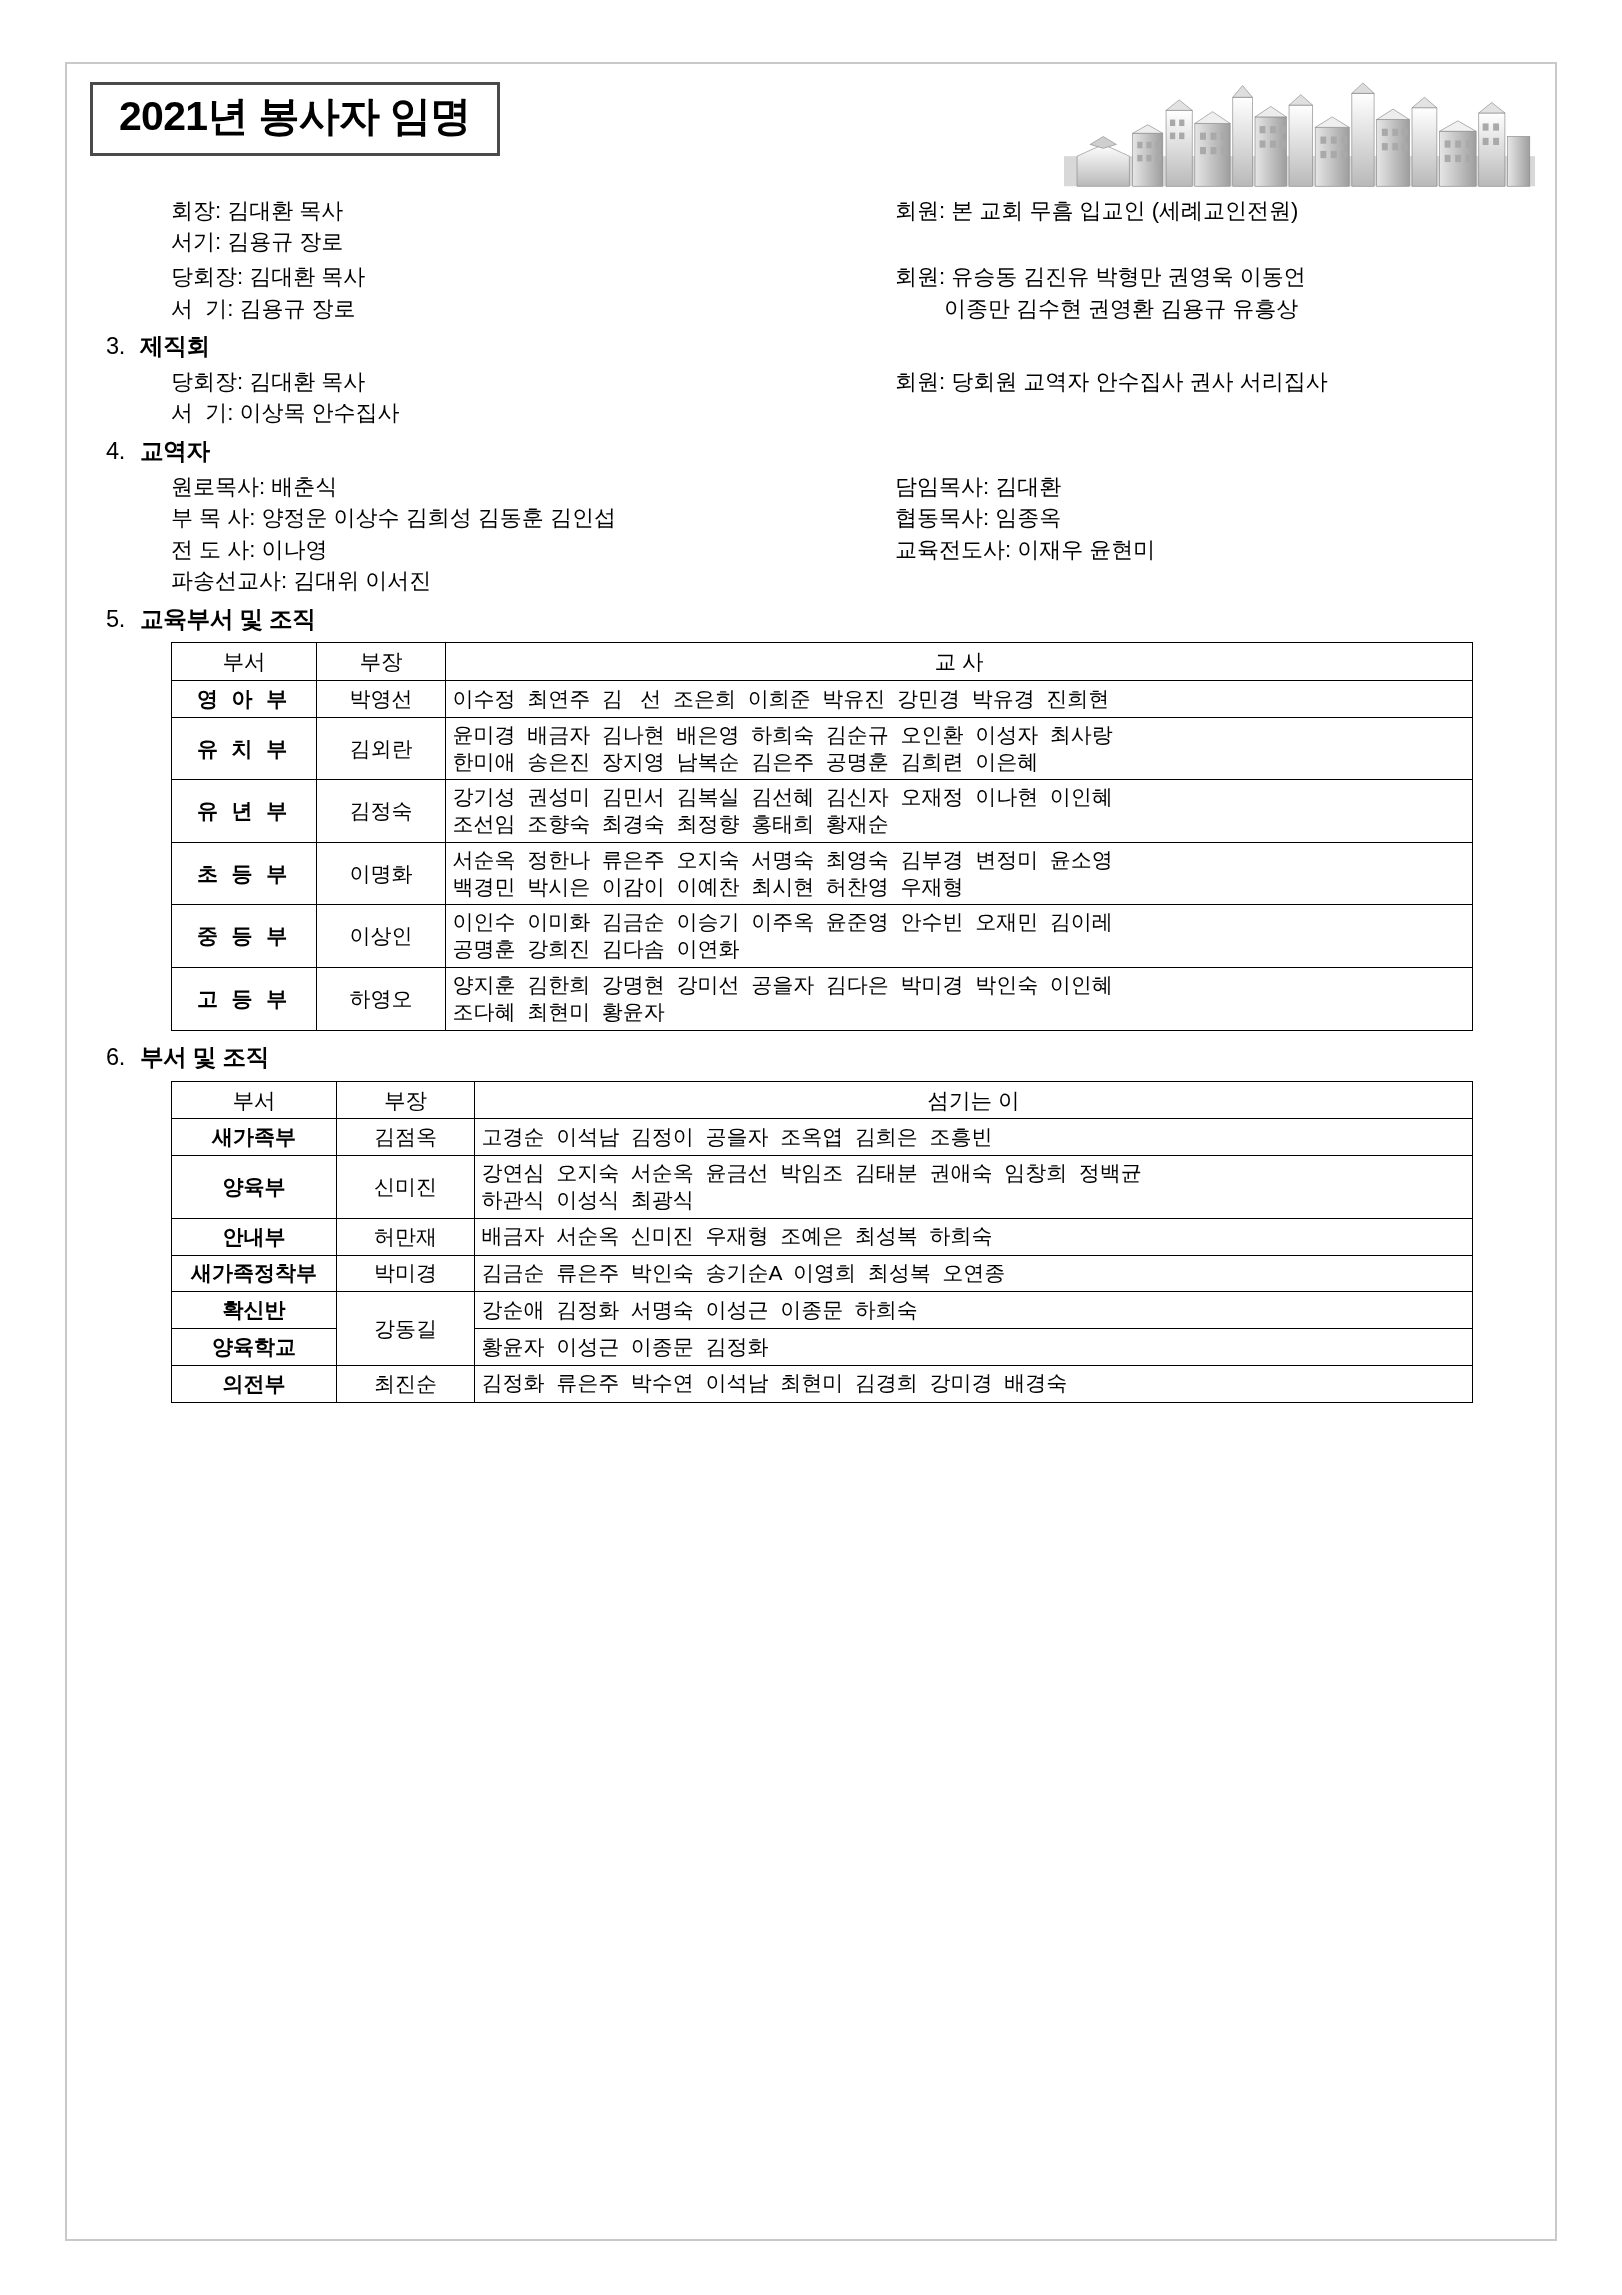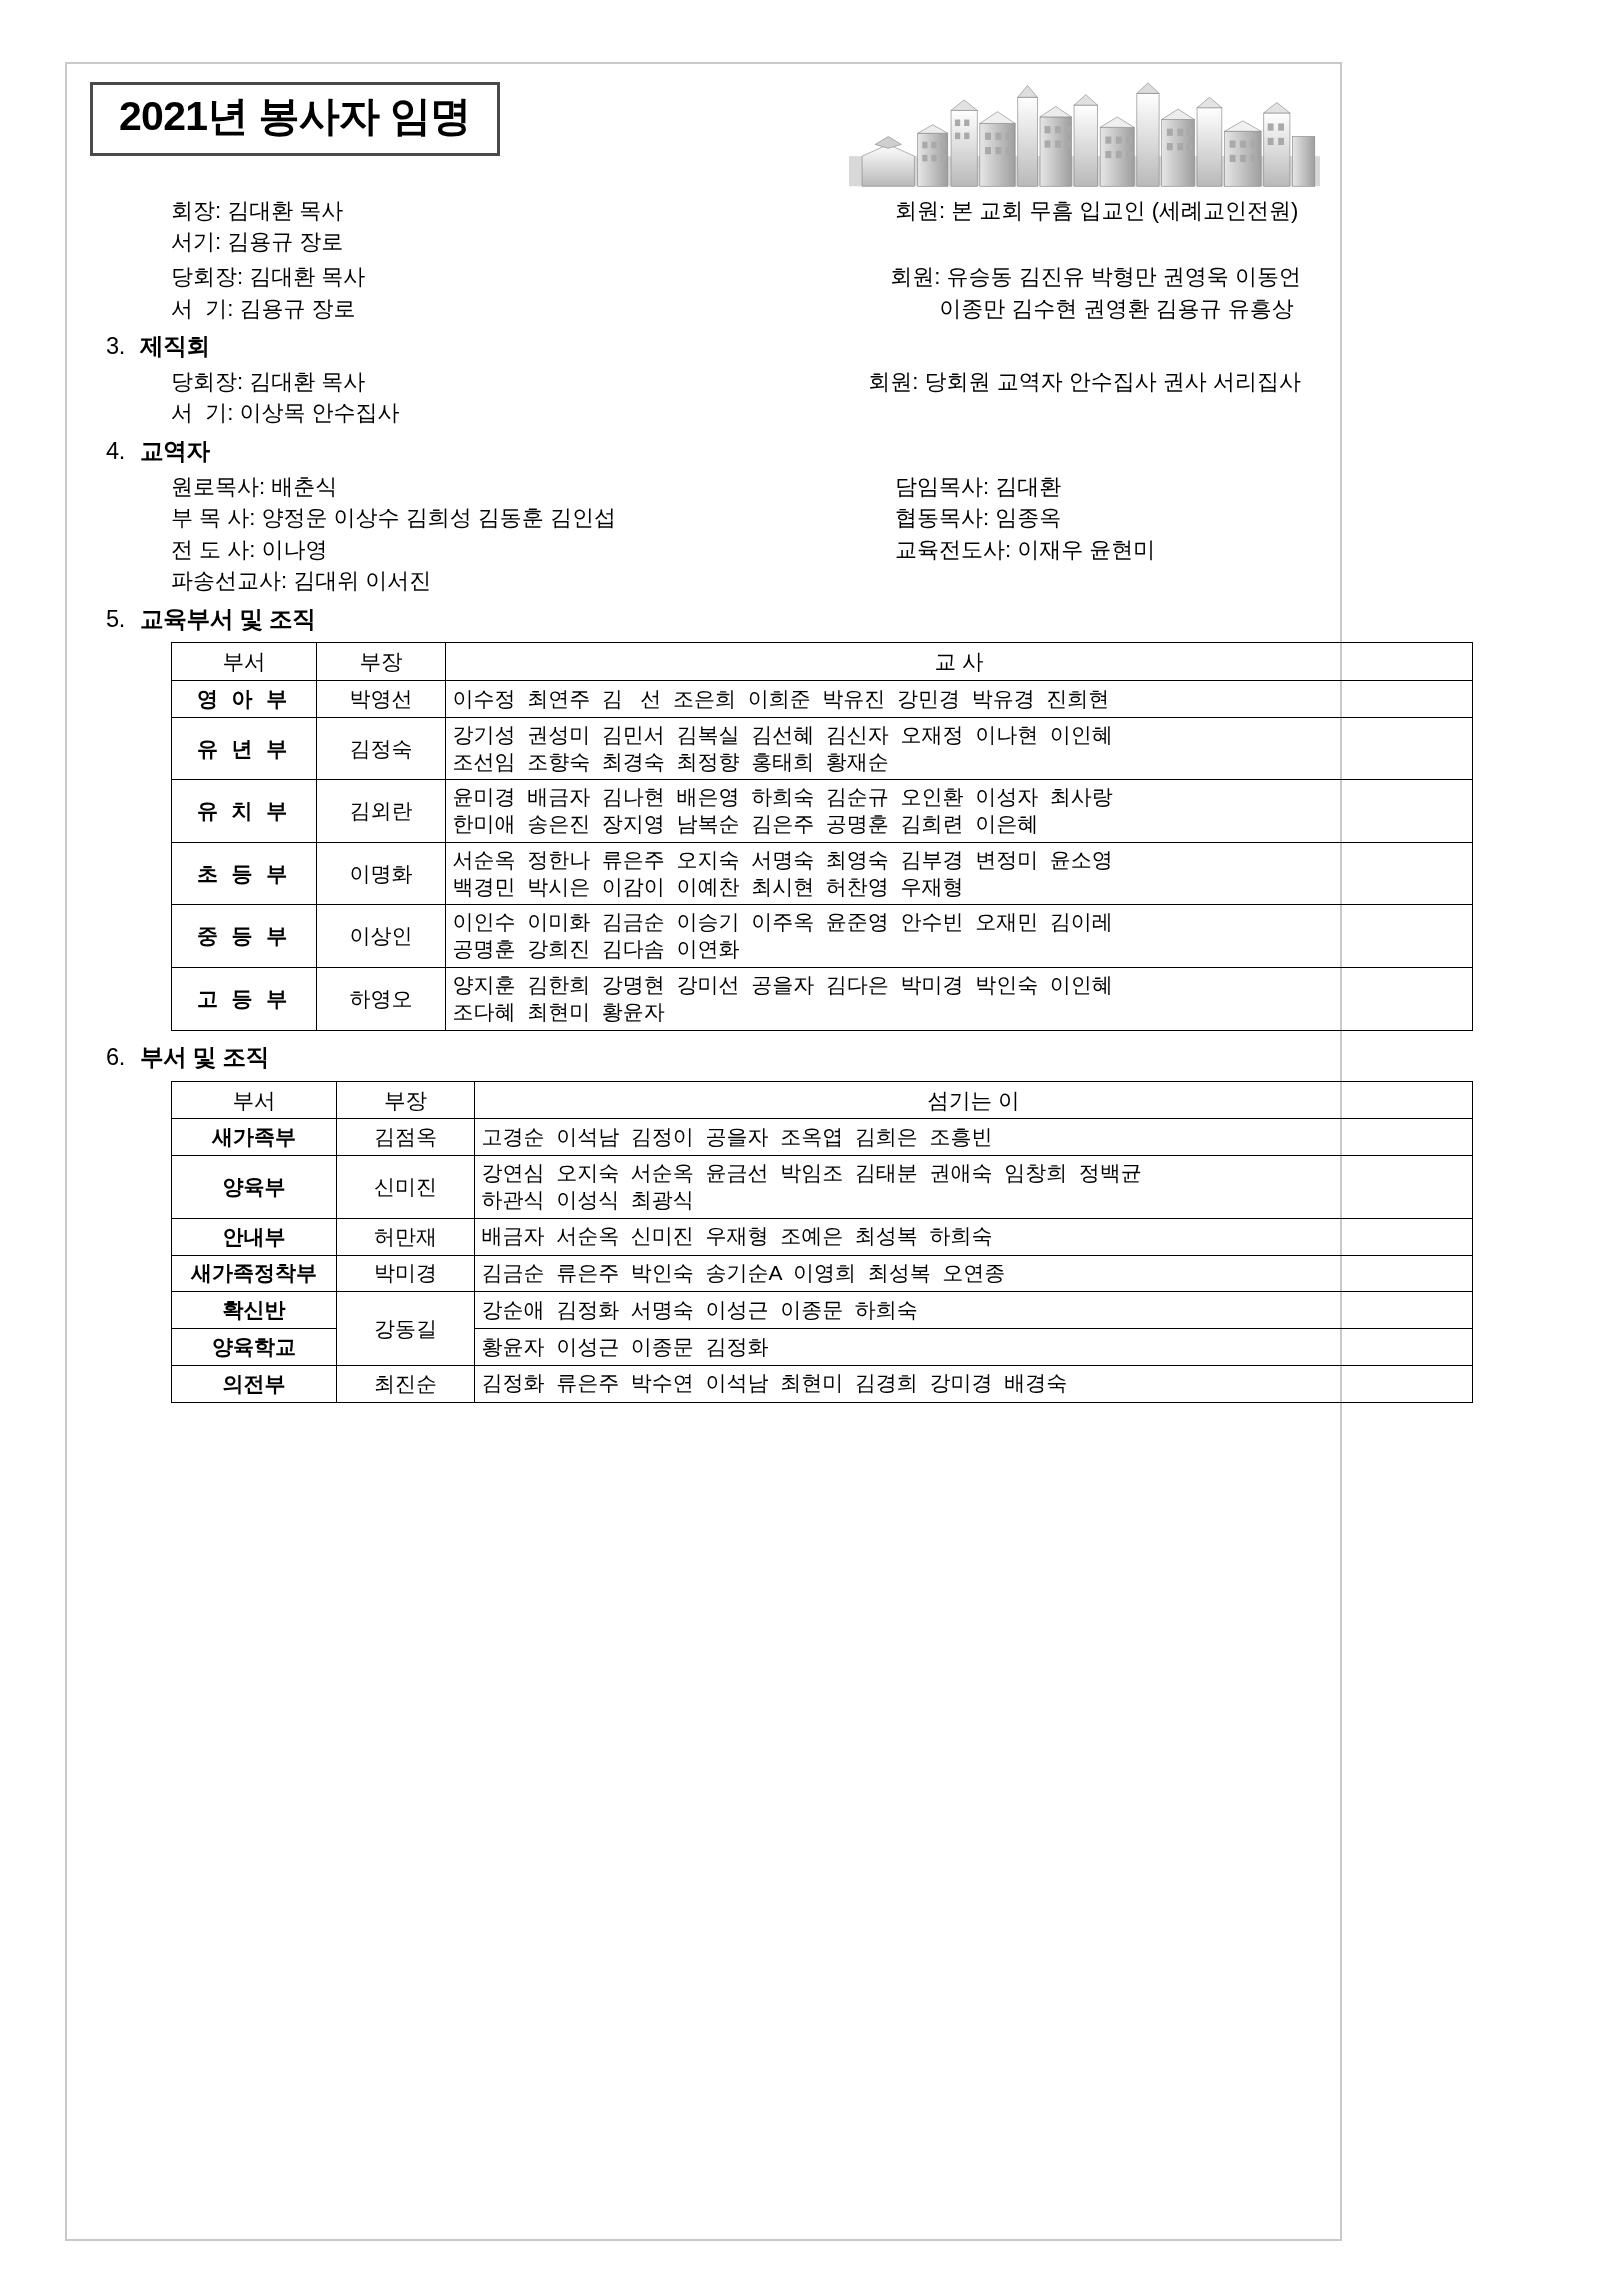--- a/index.html
+++ b/index.html
@@ -15,21 +15,21 @@
     width: 1623px;
     height: 2295px;
     box-sizing: border-box;
     background: #ffffff;
     position: relative;
     padding: 62px 65px 39px 65px;
   }
   .sheet {
     border: 2px solid #c9c9c9;
     box-sizing: border-box;
-    width: 1277px;
+    width: 1492px;
     min-height: 2179px;
     position: relative;
     padding: 0 0 26px 0;
     background: #fff;
   }
   
   .title-row {
     position: relative;
     height: 131px;
   }
@@ -313,33 +313,33 @@
           </thead>
           <tbody>
             <tr>
               <td class="dept">영 아 부</td>
               <td class="head">박영선</td>
               <td class="members">
                 <span class="ml">이수정  최연주  김   선  조은희  이희준  박유진  강민경  박유경  진희현</span>
               </td>
             </tr>
             <tr>
+              <td class="dept">유 치 부</td>
+              <td class="head">김외란</td>
+              <td class="members">
+                <span class="ml">윤미경  배금자  김나현  배은영  하희숙  김순규  오인환  이성자  최사랑</span>
+                <span class="ml">한미애  송은진  장지영  남복순  김은주  공명훈  김희련  이은혜</span>
+              </td>
+            </tr>
+            <tr>
               <td class="dept">유 년 부</td>
               <td class="head">김정숙</td>
               <td class="members">
                 <span class="ml">강기성  권성미  김민서  김복실  김선혜  김신자  오재정  이나현  이인혜</span>
                 <span class="ml">조선임  조향숙  최경숙  최정향  홍태희  황재순</span>
-              </td>
-            </tr>
-            <tr>
-              <td class="dept">유 치 부</td>
-              <td class="head">김외란</td>
-              <td class="members">
-                <span class="ml">윤미경  배금자  김나현  배은영  하희숙  김순규  오인환  이성자  최사랑</span>
-                <span class="ml">한미애  송은진  장지영  남복순  김은주  공명훈  김희련  이은혜</span>
               </td>
             </tr>
             <tr>
               <td class="dept">초 등 부</td>
               <td class="head">이명화</td>
               <td class="members">
                 <span class="ml">서순옥  정한나  류은주  오지숙  서명숙  최영숙  김부경  변정미  윤소영</span>
                 <span class="ml">백경민  박시은  이감이  이예찬  최시현  허찬영  우재형</span>
               </td>
             </tr>

